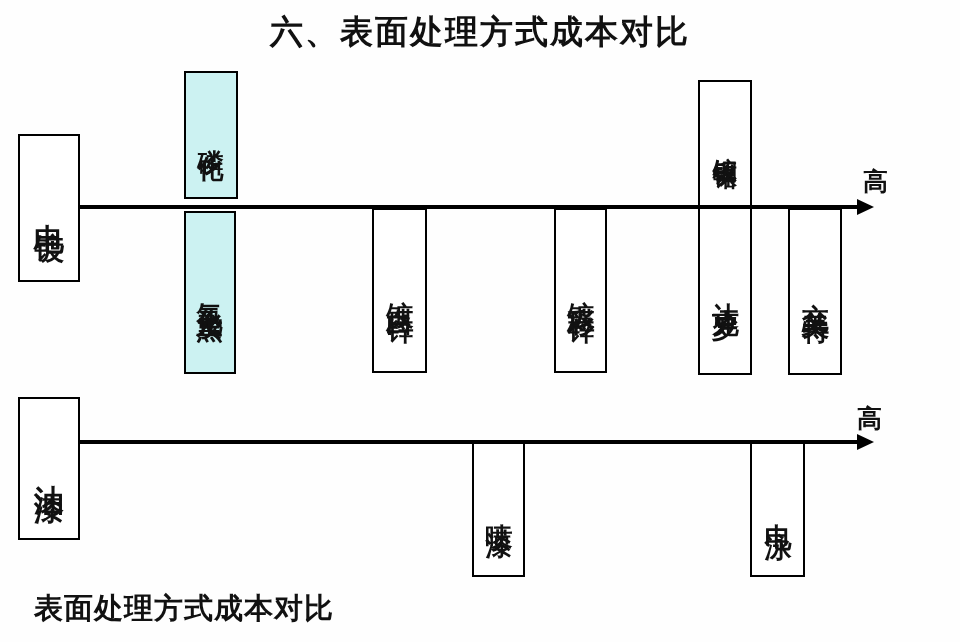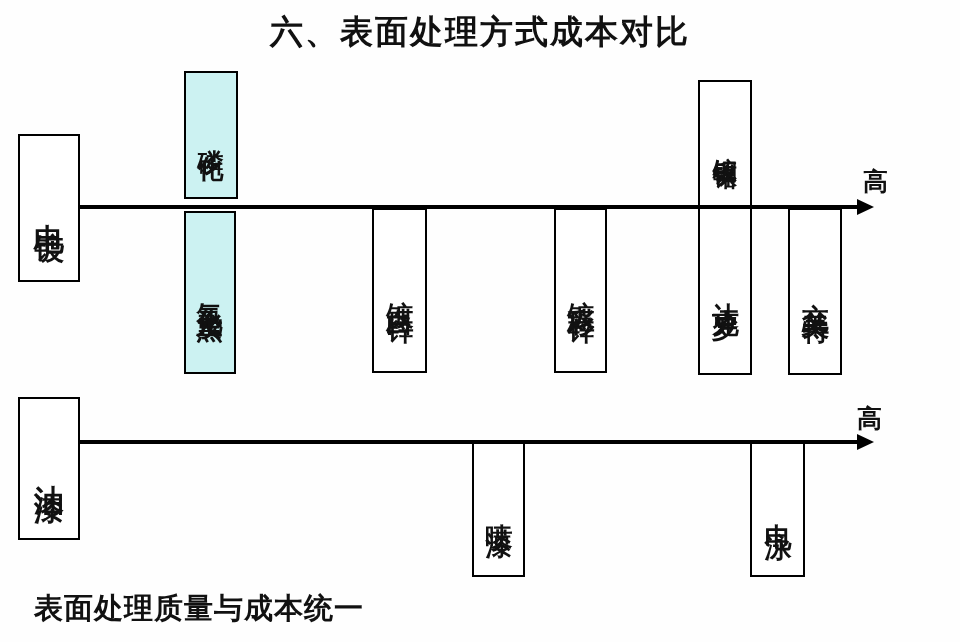--- a/index.html
+++ b/index.html
@@ -155,15 +155,15 @@
   <div class="arrow" id="arrow-bottom"></div>
   <div class="high" id="high-bottom">高</div>
 
   <div class="box" id="box-penqi">
     <span class="vtext">喷漆</span>
   </div>
   <div class="box" id="box-dianyong">
     <span class="vtext">电泳</span>
   </div>
 
-  <div class="footer">表面处理质量与成本统一</div>
+  <div class="footer">表面处理方式成本对比</div>
 
 </div>
 
 </body></html>

